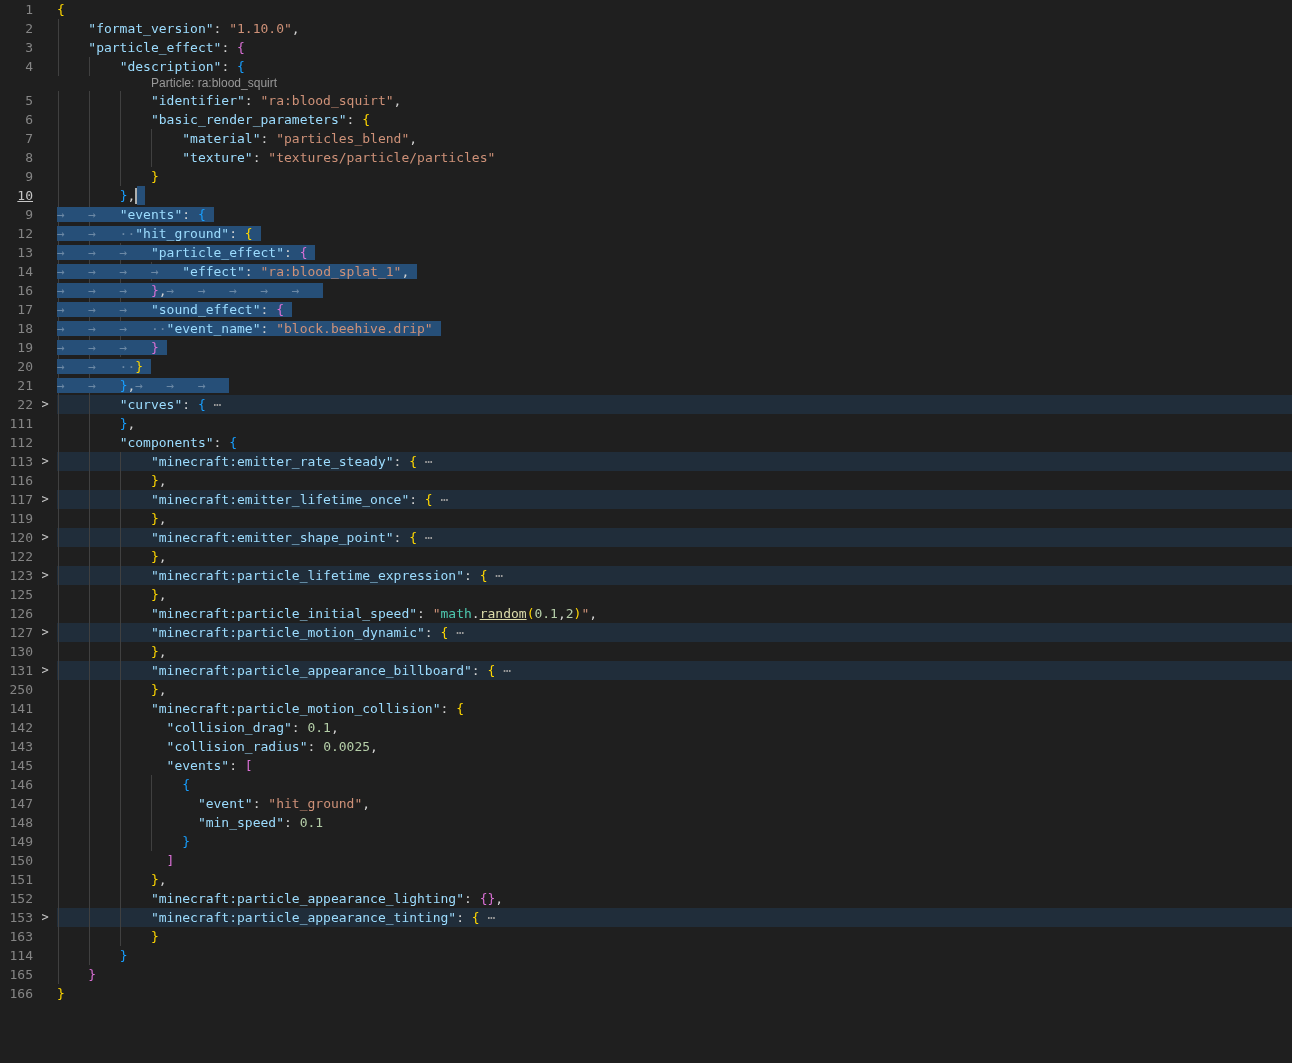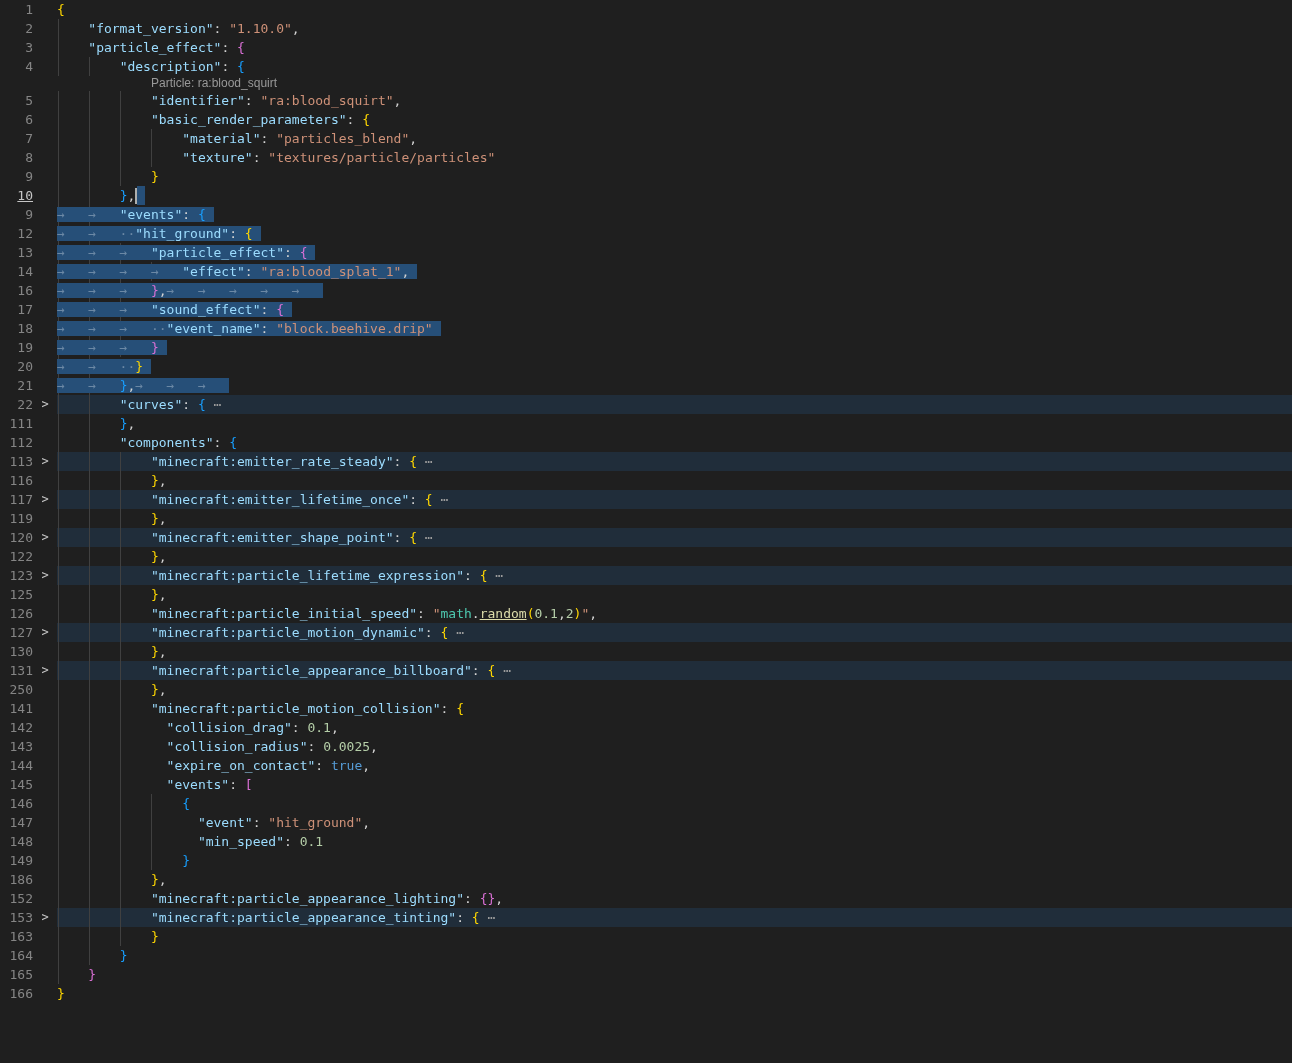--- a/index.html
+++ b/index.html
@@ -269,25 +269,20 @@
       <span class="ln">142</span>
       <span class="chev"></span>
       <span class="code g3"><span class="tk-p">              </span><span class="tk-k">"collision_drag"</span><span class="tk-p">: </span><span class="tk-num">0.1</span><span class="tk-p">,</span></span>
     </div>
     <div class="line">
       <span class="ln">143</span>
       <span class="chev"></span>
       <span class="code g3"><span class="tk-p">              </span><span class="tk-k">"collision_radius"</span><span class="tk-p">: </span><span class="tk-num">0.0025</span><span class="tk-p">,</span></span>
     </div>
     <div class="line">
-      <span class="ln">144</span>
-      <span class="chev"></span>
-      <span class="code g3"><span class="tk-p">              </span><span class="tk-k">"expire_on_contact"</span><span class="tk-p">: </span><span class="tk-b">true</span><span class="tk-p">,</span></span>
-    </div>
-    <div class="line">
       <span class="ln">145</span>
       <span class="chev"></span>
       <span class="code g3"><span class="tk-p">              </span><span class="tk-k">"events"</span><span class="tk-p">: </span><span class="tk-m">[</span></span>
     </div>
     <div class="line">
       <span class="ln">146</span>
       <span class="chev"></span>
       <span class="code g4"><span class="tk-p">                </span><span class="tk-u">{</span></span>
     </div>
     <div class="line">
@@ -299,41 +294,46 @@
       <span class="ln">148</span>
       <span class="chev"></span>
       <span class="code g4"><span class="tk-p">                  </span><span class="tk-k">"min_speed"</span><span class="tk-p">: </span><span class="tk-num">0.1</span></span>
     </div>
     <div class="line">
       <span class="ln">149</span>
       <span class="chev"></span>
       <span class="code g4"><span class="tk-p">                </span><span class="tk-u">}</span></span>
     </div>
     <div class="line">
-      <span class="ln">186</span>
+      <span class="ln">150</span>
+      <span class="chev"></span>
+      <span class="code g3"><span class="tk-p">              </span><span class="tk-m">]</span></span>
+    </div>
+    <div class="line">
+      <span class="ln">151</span>
       <span class="chev"></span>
       <span class="code g3"><span class="tk-p">            </span><span class="tk-y">}</span><span class="tk-p">,</span></span>
     </div>
     <div class="line">
       <span class="ln">152</span>
       <span class="chev"></span>
       <span class="code g3"><span class="tk-p">            </span><span class="tk-k">"minecraft:particle_appearance_lighting"</span><span class="tk-p">: </span><span class="tk-m">{}</span><span class="tk-p">,</span></span>
     </div>
     <div class="line fold">
       <span class="ln">153</span>
       <span class="chev">&gt;</span>
       <span class="code g3"><span class="tk-p">            </span><span class="tk-k">"minecraft:particle_appearance_tinting"</span><span class="tk-p">: </span><span class="tk-y">{</span><span class="tk-e"> ⋯</span></span>
     </div>
     <div class="line">
       <span class="ln">163</span>
       <span class="chev"></span>
       <span class="code g3"><span class="tk-p">            </span><span class="tk-y">}</span></span>
     </div>
     <div class="line">
-      <span class="ln">164</span>
+      <span class="ln">114</span>
       <span class="chev"></span>
       <span class="code g2"><span class="tk-p">        </span><span class="tk-u">}</span></span>
     </div>
     <div class="line">
       <span class="ln">165</span>
       <span class="chev"></span>
       <span class="code g1"><span class="tk-p">    </span><span class="tk-m">}</span></span>
     </div>
     <div class="line">
       <span class="ln">166</span>

